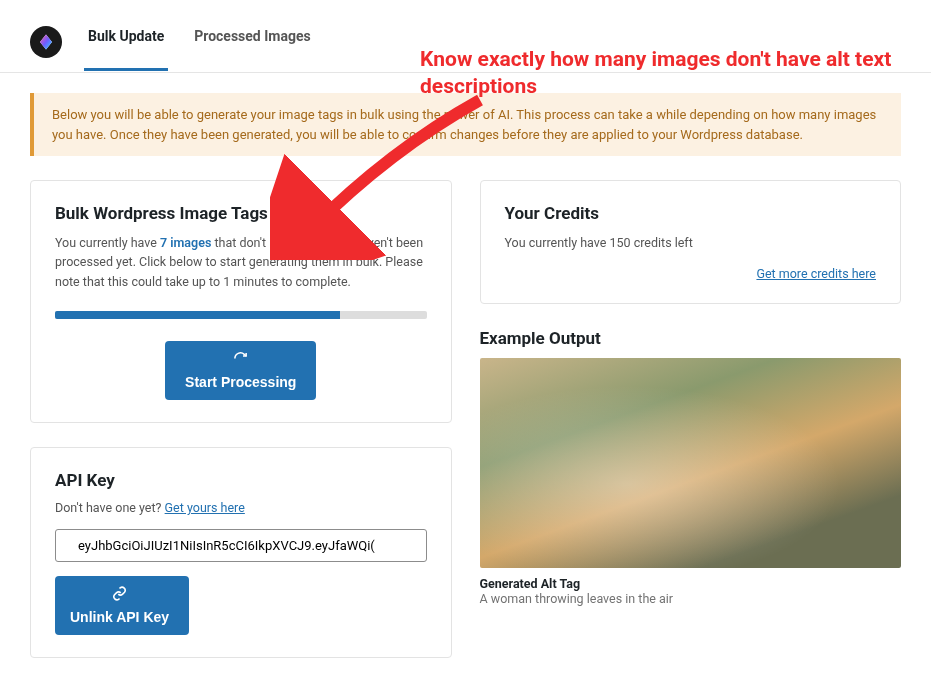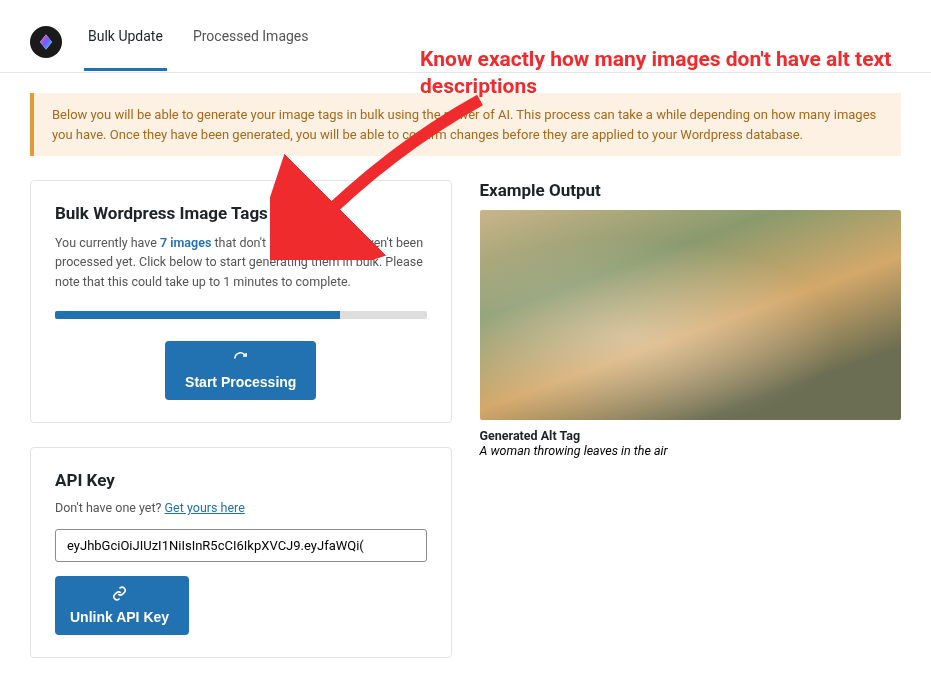--- a/index.html
+++ b/index.html
@@ -25,21 +25,21 @@
     border-radius: 50%;
     background: #1a1a1a;
     display: flex;
     align-items: center;
     justify-content: center;
     margin-bottom: 14px;
   }
   .tabs { display: flex; gap: 22px; }
   .tab {
     font-size: 14px;
-    font-weight: 400;
+    font-weight: 700;
     color: #555;
     padding: 0 4px 24px 4px;
     cursor: pointer;
   }
   .tab.active {
     color: #1d2327;
     border-bottom: 3px solid #2271b1;
   }
   .annotation {
     position: absolute;
@@ -136,21 +136,21 @@
   .btn-center { display:flex; justify-content:center; }
   .credits-row {
     display: flex;
     justify-content: flex-end;
     margin-top: 14px;
   }
   .input-text {
     width: 100%;
     border: 1px solid #8c8c8c;
     border-radius: 3px;
-    padding: 8px 11px;
+    padding: 8px 22px;
     font-size: 13px;
     margin-top: 14px;
     font-family: inherit;
   }
   .apikey-sub {
     font-size: 12.5px;
     color: #555;
     margin-top: 4px;
   }
   .example-img {
@@ -162,21 +162,21 @@
     background: linear-gradient(160deg,#c9b58a 0%, #8a9a6d 30%, #d4a86a 55%, #6b6e52 80%);
     position: relative;
     overflow:hidden;
   }
   .example-img::after{
     content:"";
     position:absolute; inset:0;
     background: radial-gradient(ellipse at 35% 60%, rgba(255,255,255,0.35), transparent 55%);
   }
   .gen-label { font-size: 12.5px; font-weight: 700; }
-  .gen-caption { font-size: 12.5px; font-style: italic; color: #000000; }
+  .gen-caption { font-size: 12.5px; color: #737373; }
 </style>
 </head>
 <body>
 
 <div class="annotation">Know exactly how many images don't have alt text descriptions</div>
 <svg class="arrow-svg" width="230" height="190">
   <defs>
     <marker id="ah" markerWidth="12" markerHeight="12" refX="3" refY="6" orient="auto">
       <path d="M0,0 L12,6 L0,12 Z" fill="#ef2b2d"></path>
     </marker>
@@ -244,20 +244,27 @@
             <path d="M10 13a5 5 0 0 0 7 0l3-3a5 5 0 0 0-7-7l-1 1"></path>
             <path d="M14 11a5 5 0 0 0-7 0l-3 3a5 5 0 0 0 7 7l1-1"></path>
           </svg>
           <span>Unlink API Key</span>
         </button>
       </div>
     </div>
 
     <div class="col">
 
+      <div class="card">
+        <h2>Your Credits</h2>
+        <p class="desc">You currently have 150 credits left</p>
+        <div class="credits-row">
+          <span class="link">Get more credits here</span>
+        </div>
+      </div>
 
       <div>
         <h2 style="font-size:17px;font-weight:700;margin-bottom:10px;">Example Output</h2>
         <div class="example-img"></div>
         <div class="gen-label">Generated Alt Tag</div>
         <div class="gen-caption">A woman throwing leaves in the air</div>
       </div>
     </div>
   </div>
 </div>

